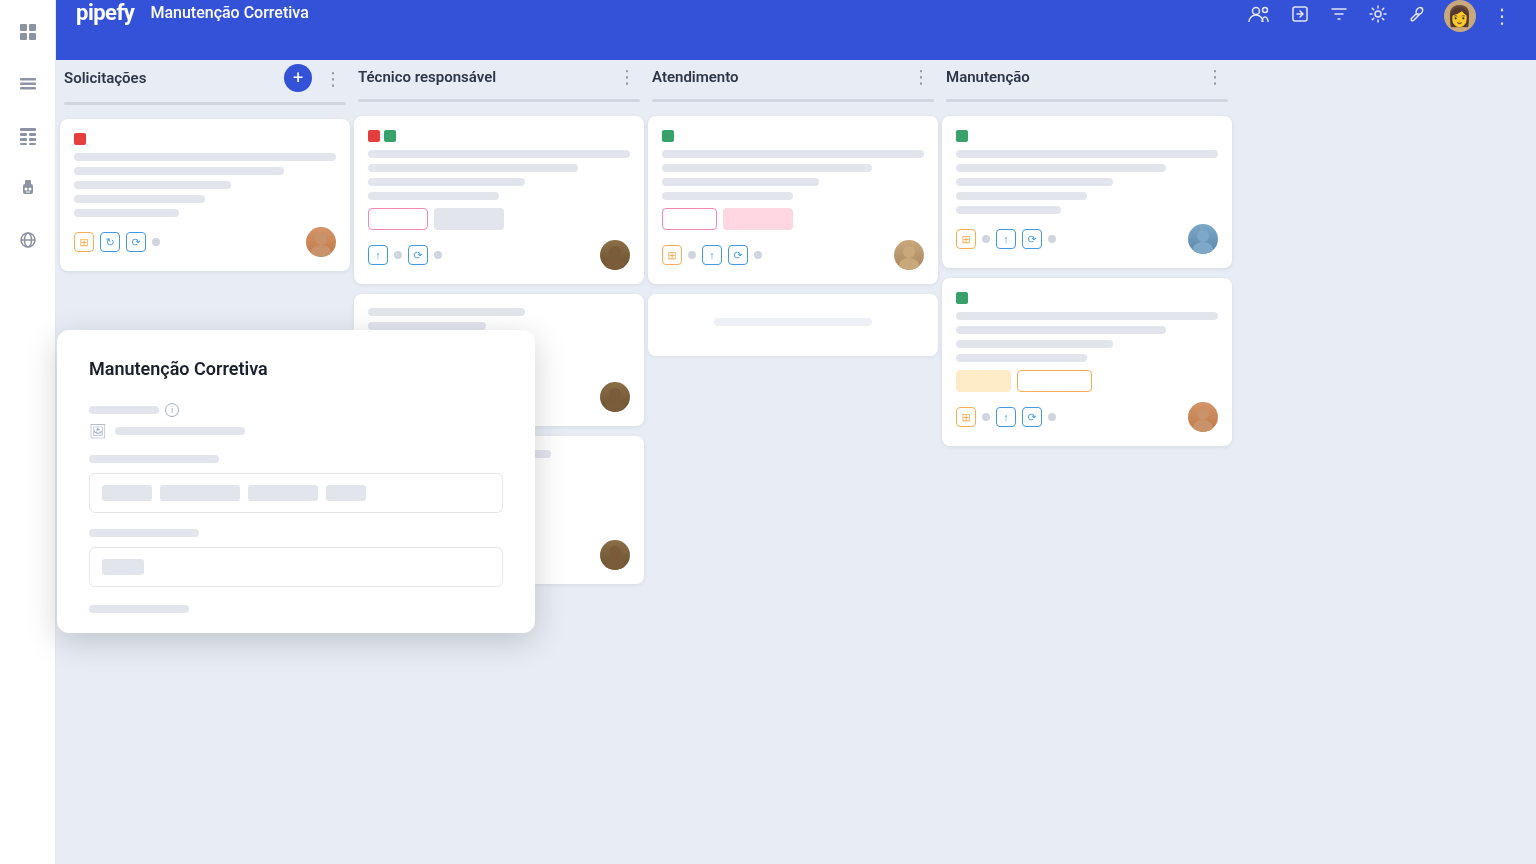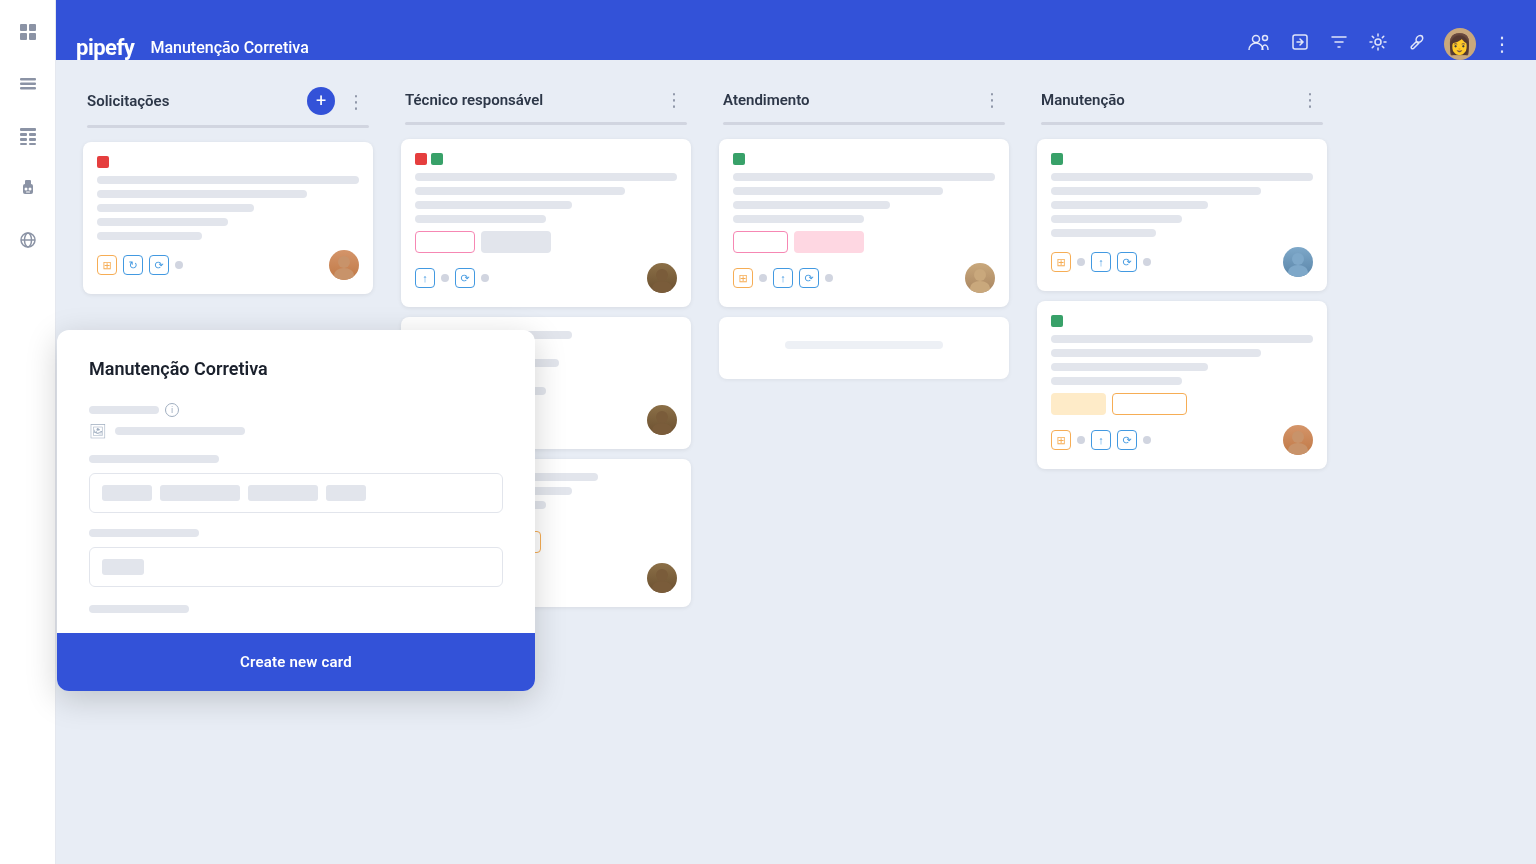--- a/index.html
+++ b/index.html
@@ -42,21 +42,21 @@
       display: flex;
       flex-direction: column;
       overflow: hidden;
     }
 
     
     .header {
       background: #3352d8;
       height: 60px;
       display: flex;
-      align-items: flex-end;
+      align-items: flex-start;
       padding: 0 20px;
       justify-content: space-between;
     }
     .header-left {
       display: flex;
       align-items: center;
       gap: 16px;
     }
     .logo {
       color: #fff;
@@ -91,22 +91,22 @@
       justify-content: center;
     }
     .avatar-face {
       font-size: 20px;
     }
 
     
     .board {
       flex: 1;
       display: flex;
-      padding: 27px;
-      gap: 28px;
+      padding: 4px;
+      gap: 4px;
       overflow-x: auto;
       position: relative;
     }
 
     
     .column {
       width: 290px;
       flex-shrink: 0;
       display: flex;
       flex-direction: column;
@@ -709,18 +709,15 @@
 
       <div style="height:8px;width:110px;border-radius:4px;background:#e2e5ec;margin:16px 0 10px;"></div>
 
       <div class="panel-input-2">
         <div style="height:16px;width:42px;border-radius:3px;background:#e2e5ec;"></div>
       </div>
 
       <div style="height:8px;width:100px;border-radius:4px;background:#e2e5ec;margin-top:18px;"></div>
     </div>
 
-    <div class="panel-footer">
-      <span class="panel-footer-btn">Create new card</span>
-    </div>
   </div>
 
 </div>
 
 </body></html>

